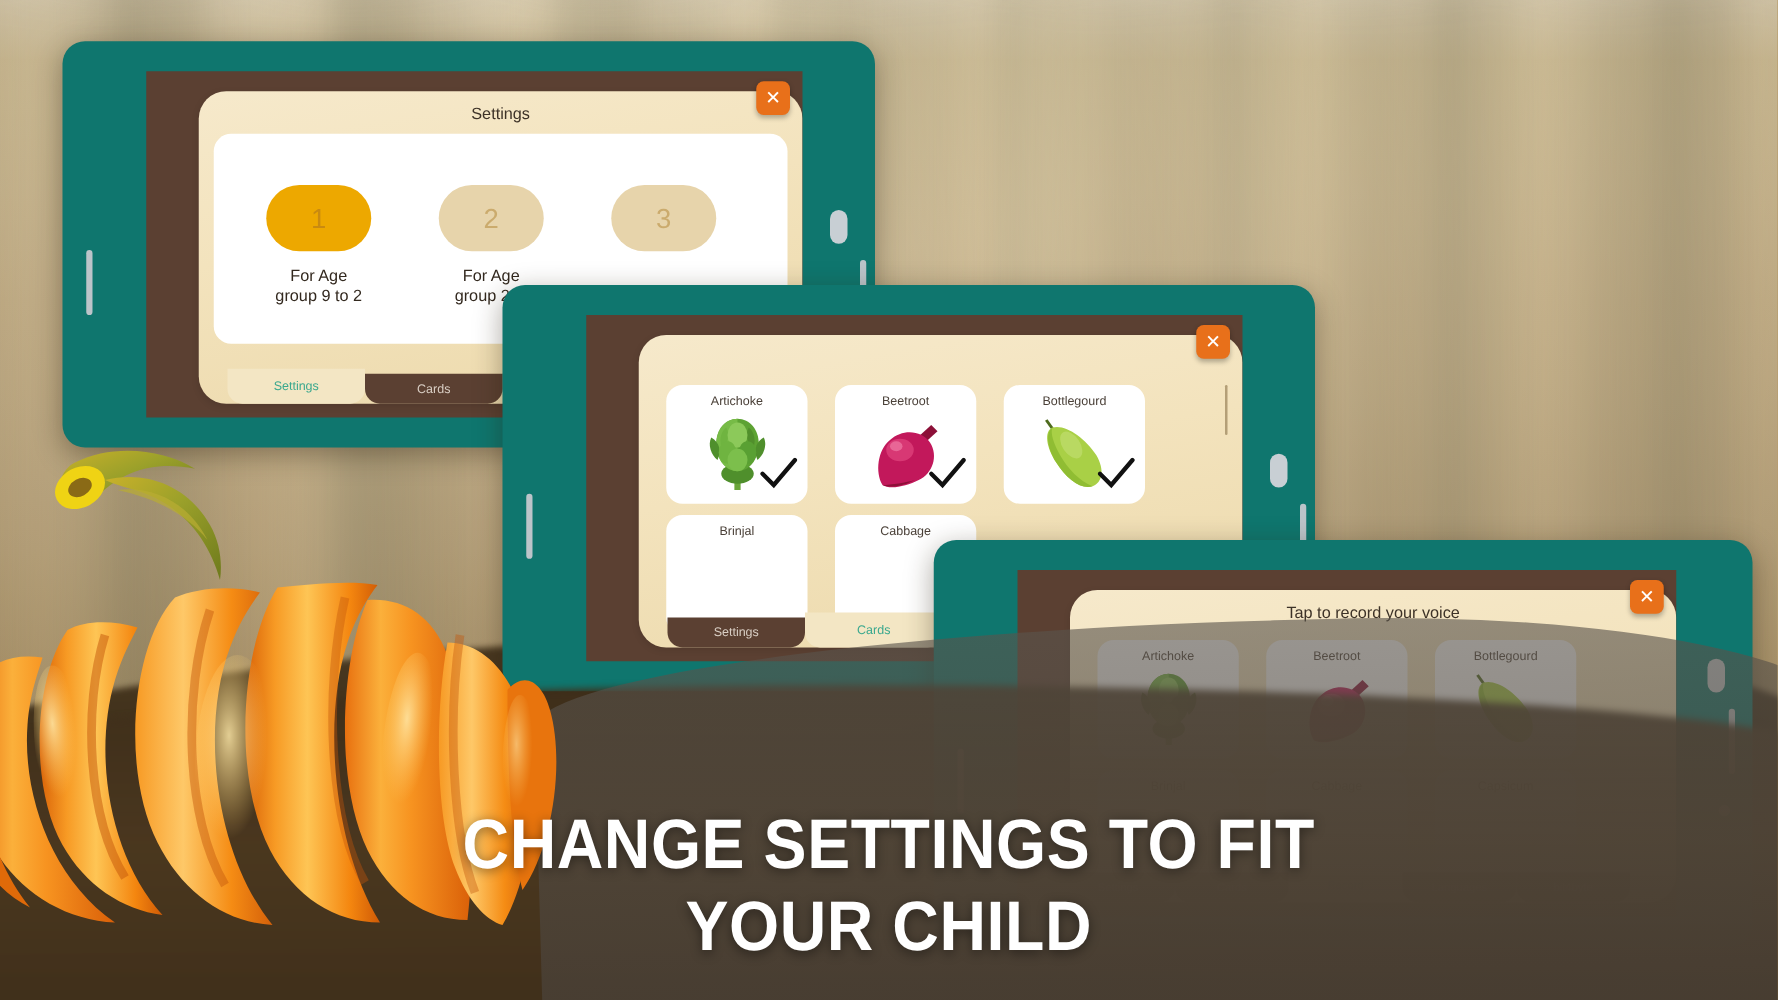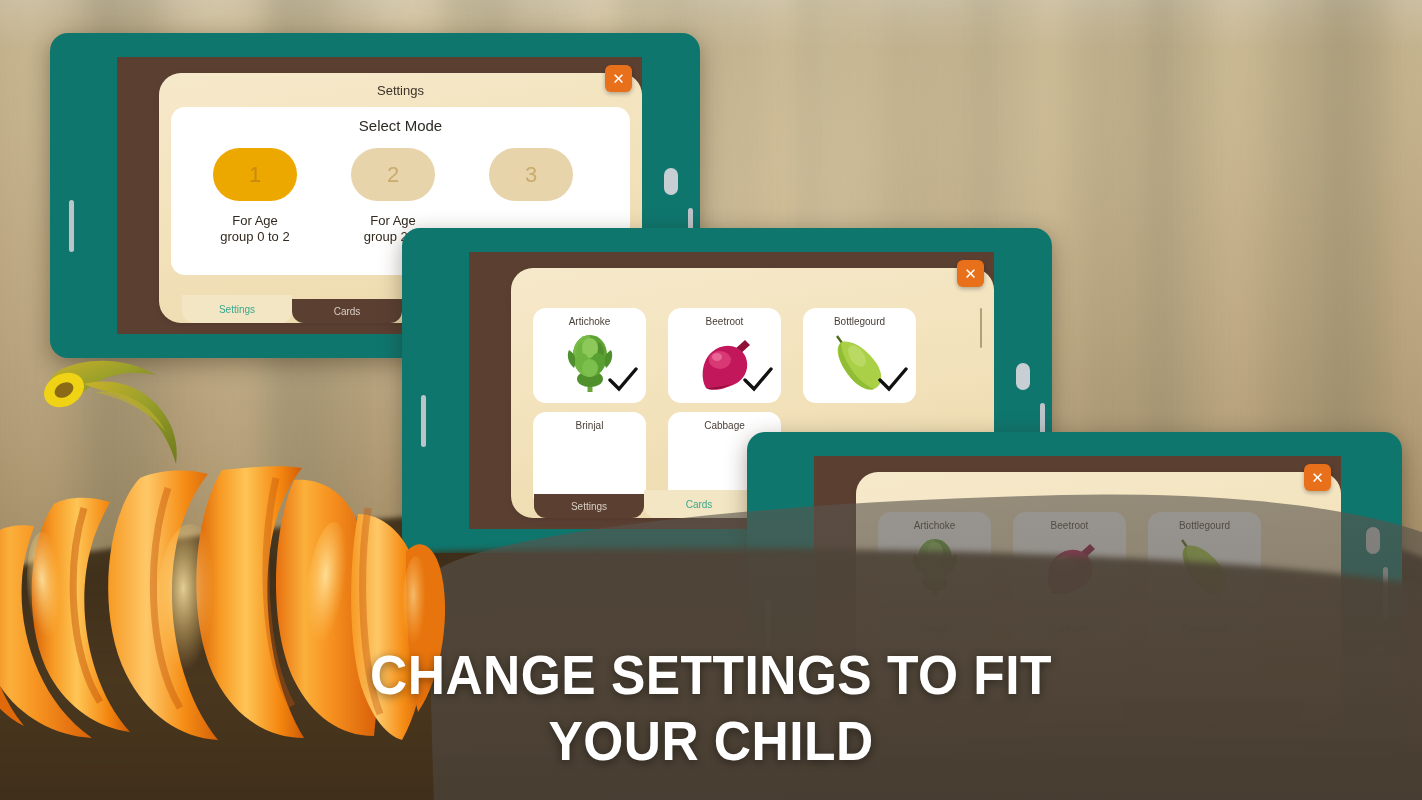--- a/index.html
+++ b/index.html
@@ -145,26 +145,25 @@
     <div class="btn-side" style="right:7px;top:175px;width:5px;height:52px;"></div>
 
     <div class="screen" style="left:67px;top:24px;width:525px;height:277px;">
 
       <div class="panel" style="left:42px;top:16px;width:483px;height:250px;">
 
         <div class="panel-title" style="top:10px;font-size:13px;">Settings</div>
 
         <div class="white-area" style="left:12px;top:34px;width:459px;height:168px;">
 
-          <div style="position:absolute;left:0;right:0;top:10px;text-align:center;font-size:15px;color:#2f2a24;">Select Mode</div>
 
           <div class="mode-btn on" style="left:42px;top:41px;width:84px;height:53px;font-size:22px;">1</div>
           <div class="mode-cap" style="left:22px;top:106px;width:124px;font-size:13px;">
             <span>For Age</span><br>
-            <span>group 0 to 2</span>
+            <span>group 9 to 2</span>
           </div>
 
           <div class="mode-btn off" style="left:180px;top:41px;width:84px;height:53px;font-size:22px;">2</div>
           <div class="mode-cap" style="left:160px;top:106px;width:124px;font-size:13px;">
             <span>For Age</span><br>
             <span>group 2 to</span>
           </div>
 
           <div class="mode-btn off" style="left:318px;top:41px;width:84px;height:53px;font-size:22px;">3</div>
         </div>
@@ -277,20 +276,21 @@
   <div class="phone" style="left:735px;top:432px;width:655px;height:325px;">
     <div class="btn-side" style="left:19px;top:167px;width:5px;height:52px;"></div>
     <div class="cam-pill" style="right:22px;top:95px;width:14px;height:27px;"></div>
     <div class="btn-side" style="right:14px;top:135px;width:5px;height:52px;"></div>
     <div class="cam-dot" style="right:18px;top:212px;width:9px;height:9px;"></div>
 
     <div class="screen" style="left:67px;top:24px;width:527px;height:277px;">
 
       <div class="panel" style="left:42px;top:16px;width:485px;height:250px;">
 
+        <div class="panel-title" style="top:10px;font-size:13px;">Tap to record your voice</div>
 
         <div class="vcard" style="left:22px;top:40px;width:113px;height:95px;">
           <div class="cname" style="top:8px;font-size:10px;">Artichoke</div>
           <div class="vimg" style="top:22px;">
             <svg width="62" height="66" viewBox="0 0 62 66">
               <path d="M31 62v-15" stroke="#6aa53a" stroke-width="5" fill="none"></path>
               <ellipse cx="31" cy="49" rx="13" ry="8" fill="#4f8f2c"></ellipse>
               <path d="M31 5c10 0 17 9 17 20 0 13-8 22-17 22S14 38 14 25C14 14 21 5 31 5z" fill="#5da233"></path>
               <path d="M31 5c-10 0-17 9-17 20 0 13 8 22 17 22z" fill="#77bb47"></path>
               <path d="M10 20c-3 6 0 14 5 18 3-7 2-14-5-18z" fill="#4f8f2c"></path>

